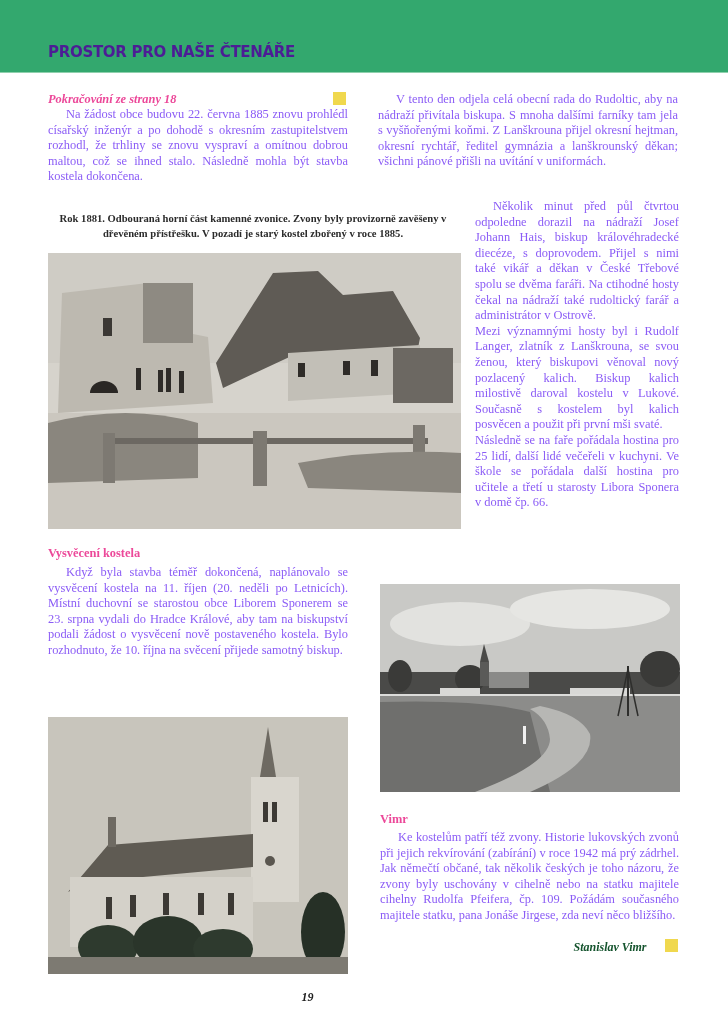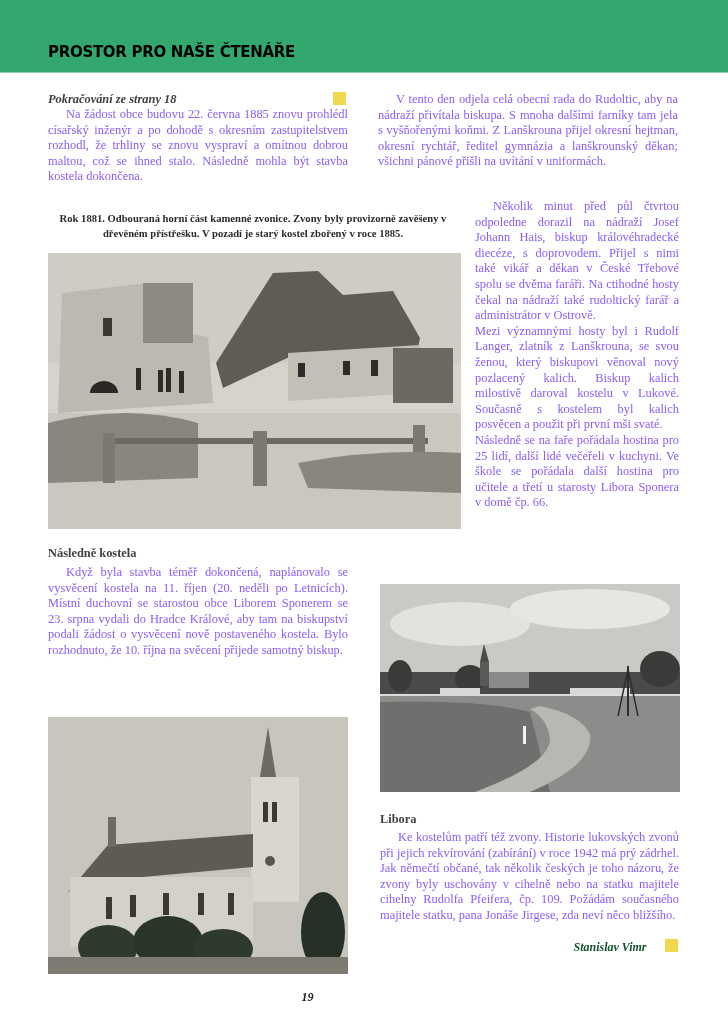--- a/index.html
+++ b/index.html
@@ -11,34 +11,34 @@
     }
     .header-band {
       position: absolute; left: 0; top: 0; width: 728px; height: 72px;
       background: #33a86e;
       border-bottom: 1px solid #8fd0ad;
     }
     .header-title {
       position: absolute; left: 48px; top: 43px;
       font-family: "DejaVu Sans", "Liberation Sans", sans-serif;
       font-weight: bold; font-size: 15px; letter-spacing: -0.3px;
-      color: #000000; text-transform: uppercase;
+      color: #4c1d95; text-transform: uppercase;
     }
     .txt {
       position: absolute;
       font-family: "Liberation Serif", "DejaVu Serif", serif;
       font-size: 12.4px; line-height: 15.6px;
       text-align: justify; color: #8b5cf6;
     }
     .txt p { margin: 0; }
     .indent { text-indent: 18px; }
     .sec-head {
       position: absolute;
       font-family: "Liberation Serif", "DejaVu Serif", serif;
-      font-weight: bold; font-size: 12.4px; color: #404040;
+      font-weight: bold; font-size: 12.4px; color: #ec4899;
     }
     .italic { font-style: italic; }
     .yellow-sq {
       position: absolute; width: 13px; height: 13px; background: #f0d84e;
     }
     .caption {
       position: absolute; left: 48px; top: 212px; width: 410px;
       font-family: "Liberation Serif", "DejaVu Serif", serif;
       font-weight: bold; font-size: 10.6px; line-height: 14.5px;
       text-align: center; color: #2b2b2b;
@@ -106,21 +106,21 @@
     <path d="M250,210 Q330,195 413,200 L413,240 L260,235 Z" fill="#8a867e"></path>
   </svg>
 </div>
 
 <div class="txt" style="left:475px; top:199px; width:204px;">
   <p class="indent">Několik minut před půl čtvrtou odpoledne dorazil na nádraží Josef Johann Hais, biskup královéhradecké diecéze, s doprovodem. Přijel s nimi také vikář a děkan v České Třebové spolu se dvěma faráři. Na ctihodné hosty čekal na nádraží také rudoltický farář a administrátor v Ostrově.</p>
   <p>Mezi významnými hosty byl i Rudolf Langer, zlatník z Lanškrouna, se svou ženou, který biskupovi věnoval nový pozlacený kalich. Biskup kalich milostivě daroval kostelu v Lukové. Současně s kostelem byl kalich posvěcen a použit při první mši svaté.</p>
   <p>Následně se na faře pořádala hostina pro 25 lidí, další lidé večeřeli v kuchyni. Ve škole se pořádala další hostina pro učitele a třetí u starosty Libora Sponera v domě čp. 66.</p>
 </div>
 
-<div class="sec-head" style="left:48px; top:546px;">Následně kostela</div>
+<div class="sec-head" style="left:48px; top:546px;">Vysvěcení kostela</div>
 <div class="txt" style="left:48px; top:565px; width:300px;">
   <p class="indent">Když byla stavba téměř dokončená, naplánovalo se vysvěcení kostela na 11. říjen (20. neděli po Letnicích). Místní duchovní se starostou obce Liborem Sponerem se 23. srpna vydali do Hradce Králové, aby tam na biskupství podali žádost o vysvěcení nově postaveného kostela. Bylo rozhodnuto, že 10. října na svěcení přijede samotný biskup.</p>
 </div>
 
 <div class="photo" style="left:380px; top:584px; width:300px; height:208px;">
   <svg viewBox="0 0 300 208" preserveAspectRatio="none">
     <rect width="300" height="208" fill="#dcdcda"></rect>
     <rect x="0" y="0" width="300" height="90" fill="#c9c9c6"></rect>
     <ellipse cx="80" cy="40" rx="70" ry="22" fill="#e2e2df"></ellipse>
     <ellipse cx="210" cy="25" rx="80" ry="20" fill="#e6e6e3"></ellipse>
@@ -168,21 +168,21 @@
     <rect x="180" y="176" width="6" height="22" fill="#3c3934"></rect>
 
     <ellipse cx="60" cy="230" rx="30" ry="22" fill="#2e3a2e"></ellipse>
     <ellipse cx="120" cy="225" rx="35" ry="26" fill="#2a352a"></ellipse>
     <ellipse cx="175" cy="232" rx="30" ry="20" fill="#2e3a2e"></ellipse>
     <ellipse cx="275" cy="215" rx="22" ry="40" fill="#263026"></ellipse>
     <rect x="0" y="240" width="300" height="17" fill="#7d7a72"></rect>
   </svg>
 </div>
 
-<div class="sec-head" style="left:380px; top:812px;">Libora</div>
+<div class="sec-head" style="left:380px; top:812px;">Vimr</div>
 <div class="txt" style="left:380px; top:830px; width:299px;">
   <p class="indent">Ke kostelům patří též zvony. Historie lukovských zvonů při jejich rekvírování (zabírání) v roce 1942 má prý zádrhel. Jak němečtí občané, tak několik českých je toho názoru, že zvony byly uschovány v cihelně nebo na statku majitele cihelny Rudolfa Pfeifera, čp. 109. Požádám současného majitele statku, pana Jonáše Jirgese, zda neví něco bližšího.</p>
 </div>
 
 <div class="author">Stanislav Vimr</div>
 <div class="yellow-sq" style="left:665px; top:939px;"></div>
 
 <div class="page-num">19</div>
 
 </body></html>

